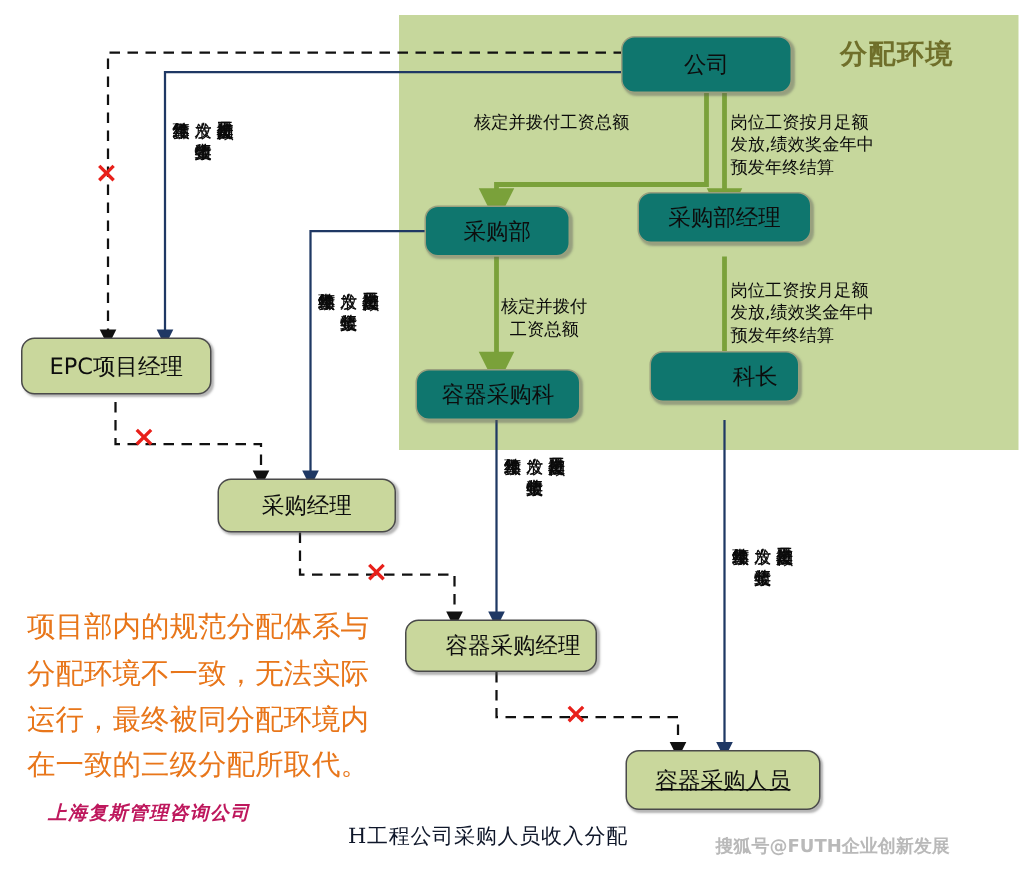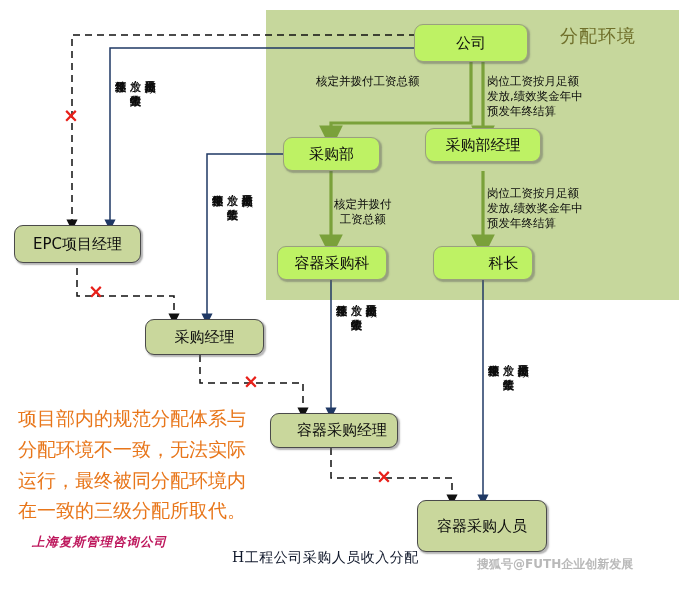--- a/index.html
+++ b/index.html
@@ -14,39 +14,39 @@
   svg#wires{position:absolute;left:0;top:0;width:679px;height:590px;}
 
   .env-region{
     position:absolute;
     left:266px;top:10px;width:413px;height:290px;
     background:#c6d79c;
   }
   .env-label{
     position:absolute;
     left:560px;top:24px;
-    font-size:18px;font-weight:normal;
+    font-size:18px;font-weight:bold;
     color:#6f6f2a;
     letter-spacing:1px;
     font-family:"DejaVu Sans",sans-serif;
   }
 
   .node{
     position:absolute;
     box-sizing:border-box;
     border-radius:9px;
     display:flex;align-items:center;justify-content:center;
     font-size:15px;
     color:#0d0d0d;
     font-family:"DejaVu Sans",sans-serif;
     white-space:nowrap;
     box-shadow:1.5px 1.5px 1.5px rgba(90,90,90,.45);
   }
   .node.inside{
-    background:#bef264;
+    background:#0f766e;
     border:1.5px solid #9aa07e;
   }
   .node.outside{
     background:#c9d79c;
     border:1.5px solid #4a4a4a;
   }
 
   .vlabel{
     position:absolute;
     writing-mode:vertical-rl;
@@ -188,29 +188,29 @@
   <div class="xmark" style="left:376px;top:467px;">×</div>
 
   <div class="node inside" style="left:414px;top:24px;width:114px;height:38px;">公司</div>
 
   <div class="node inside" style="left:283px;top:137px;width:97px;height:34px;">采购部</div>
 
   <div class="node inside" style="left:425px;top:128px;width:116px;height:34px;text-align:right;">采购部经理</div>
 
   <div class="node inside" style="left:277px;top:246px;width:110px;height:34px;">容器采购科</div>
 
-  <div class="node inside" style="left:433px;top:246px;width:100px;height:34px;padding-left:41px;">科长</div>
+  <div class="node inside" style="left:433px;top:234px;width:100px;height:34px;padding-left:41px;">科长</div>
 
   <div class="node outside" style="left:14px;top:225px;width:127px;height:38px;">EPC项目经理</div>
 
   <div class="node outside" style="left:145px;top:319px;width:119px;height:36px;">采购经理</div>
 
   <div class="node outside" style="left:270px;top:413px;width:128px;height:35px;padding-left:16px;">容器采购经理</div>
 
-  <div class="node outside" style="left:417px;top:500px;width:130px;height:52px;">容器采购人员</div>
+  <div class="node outside" style="left:417px;top:500px;width:130px;height:40px;text-decoration:underline;">容器采购人员</div>
 
   <div class="hlabel" style="left:316px;top:74px;">核定并拨付工资总额</div>
 
   <div class="hlabel" style="left:334px;top:197px;">核定并拨付
 工资总额</div>
 
   <div class="hlabel" style="left:487px;top:74px;text-align:left;">岗位工资按月足额
 发放,绩效奖金年中
 预发年终结算</div>
 

